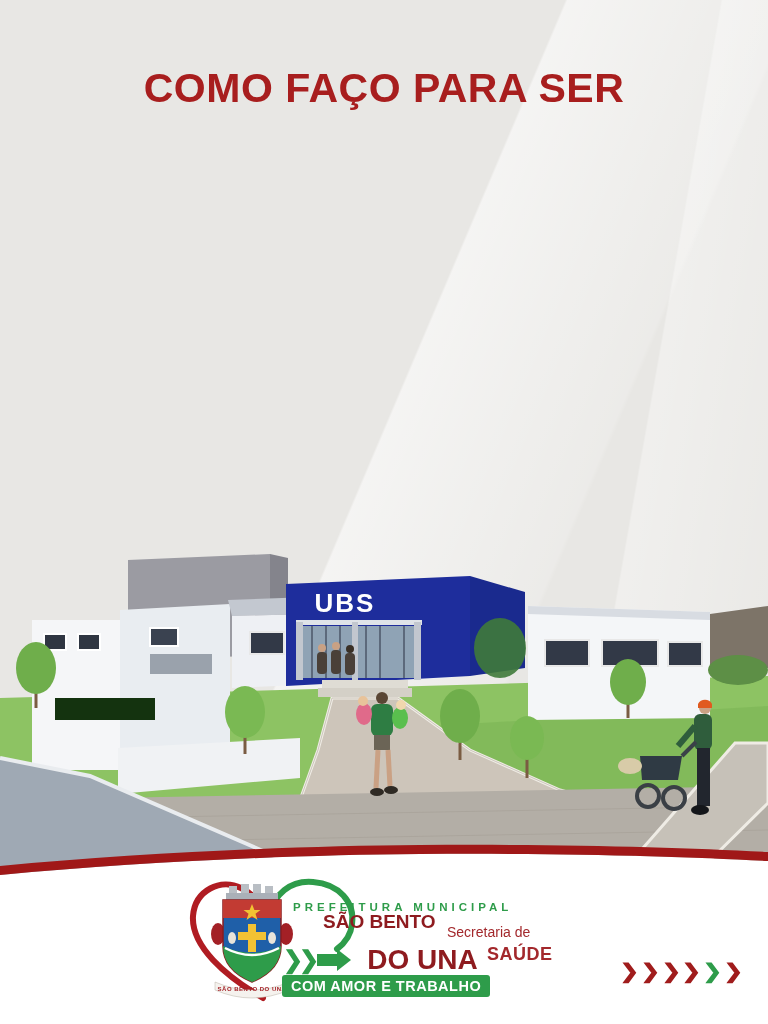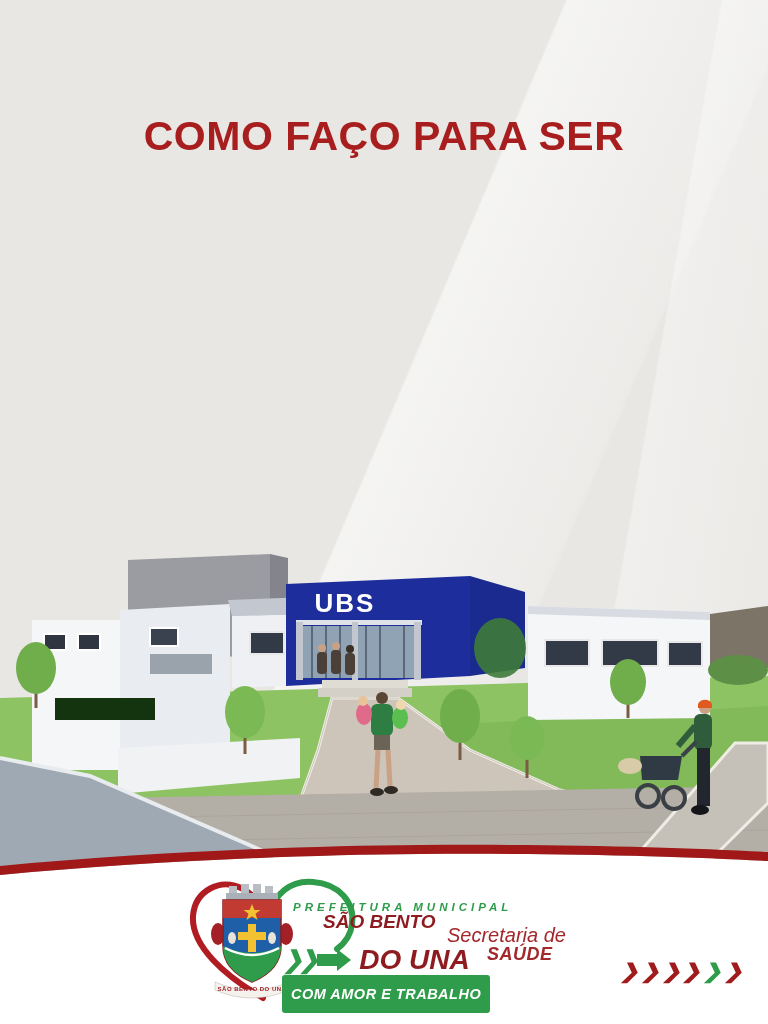--- a/index.html
+++ b/index.html
@@ -6,45 +6,45 @@
   body{font-family:"Liberation Sans",sans-serif;}
   .page{
     position:relative;width:768px;height:1024px;overflow:hidden;
     background-color:#e8e7e4;
     background-image:
       linear-gradient(113deg, rgba(255,255,255,0) 47%, rgba(255,255,255,0.55) 47.2%, rgba(255,255,255,0.18) 66%, rgba(255,255,255,0) 66.4%),
       linear-gradient(100deg, rgba(255,255,255,0) 76%, rgba(255,255,255,0.35) 76.2%, rgba(255,255,255,0.10) 92%, rgba(255,255,255,0) 92.3%);
   }
   .title{
     position:absolute;top:64px;left:0;width:768px;text-align:center;
-    color:#a81e1e;font-weight:bold;font-size:41px;line-height:1.2;letter-spacing:.5px;margin-top:48px;
+    color:#a81e1e;font-weight:bold;font-size:41px;line-height:1.2;letter-spacing:.5px;
   }
   .body-text{
     position:absolute;top:266px;left:113px;width:544px;
     color:#2e9c4e;font-weight:bold;font-size:27.5px;line-height:1.22;
     text-align:justify;text-indent:86px;
   }
   .scene{position:absolute;top:548px;left:0;width:768px;height:332px;z-index:1;}
   .wave{position:absolute;top:832px;left:0;width:768px;height:78px;z-index:2;}
   .footer-white{position:absolute;top:900px;left:0;width:768px;height:124px;background:#fff;z-index:2;}
   .logo-heart{position:absolute;top:872px;left:185px;width:200px;height:130px;z-index:3;}
   .logo-crest{position:absolute;top:884px;left:208px;width:88px;height:116px;z-index:4;}
-  .lp{position:absolute;z-index:4;white-space:nowrap;font-style:italic;}
+  .lp{position:absolute;z-index:4;white-space:nowrap;}
   .prefeitura{top:901px;left:293px;color:#2e9c4a;font-size:11.5px;font-weight:bold;letter-spacing:4px;}
   .city1{top:911px;left:283px;color:#8e1b1f;font-size:19px;font-weight:bold;letter-spacing:0px;margin-left:40px;}
   .city-row2{top:944px;left:283px;display:flex;align-items:center;}
   .arrow-chevs{color:#2e9c4a;font-size:24px;font-weight:bold;letter-spacing:-4px;line-height:1;}
   .arrow-shaft{display:inline-block;width:20px;height:12px;background:#2e9c4a;margin-left:2px;}
   .arrow-head{display:inline-block;width:0;height:0;border-top:11px solid transparent;border-bottom:11px solid transparent;border-left:14px solid #2e9c4a;}
-  .city2{color:#8e1b1f;font-size:28px;font-weight:bold;margin-left:8px;}
+  .city2{color:#8e1b1f;font-size:28px;font-weight:bold;margin-left:16px;}
   .motto{
     top:975px;left:282px;background:#2e9c4a;color:#ffffff;font-weight:bold;
-    font-size:14.5px;letter-spacing:.5px;padding:11px 9px;border-radius:3px;
-  }
-  .secretaria1{top:924px;left:447px;color:#a3282c;font-size:20px;}
+    font-size:14.5px;letter-spacing:.5px;padding:3px 9px;border-radius:3px;
+  }
+  .secretaria1{top:924px;left:447px;color:#a3282c;font-size:14px;}
   .secretaria2{top:944px;left:447px;color:#a3282c;font-size:18px;font-weight:bold;letter-spacing:.5px;}
   .chevron-row{top:959px;left:621px;display:flex;gap:4px;z-index:4;}
   .chevron-row span{font-size:20px;font-weight:bold;transform:scaleX(1.15);}
 </style>
 </head>
 <body>
 
 <div class="page">
 
   <div class="title">

